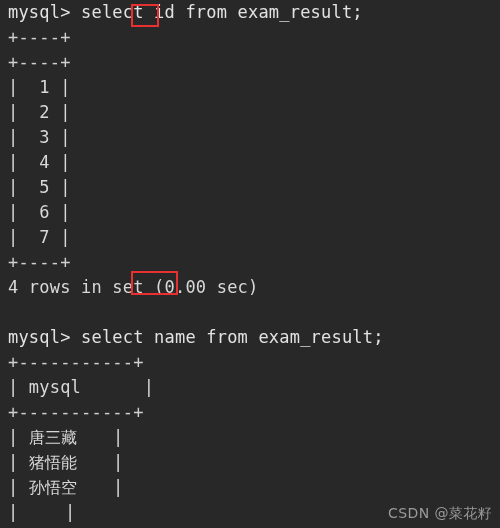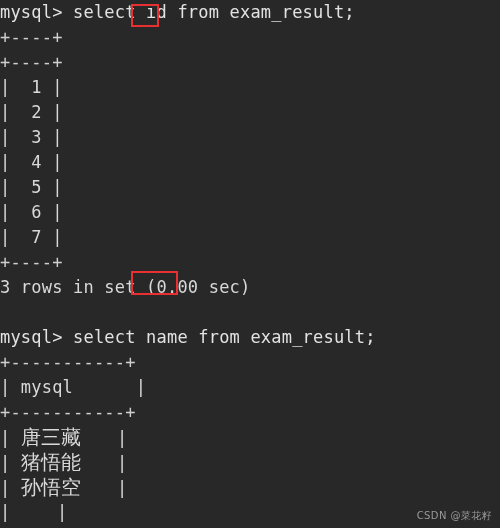--- a/index.html
+++ b/index.html
@@ -21,35 +21,36 @@
     padding: 0;
     box-sizing: border-box;
   }
   .line {
     position: relative;
     height: 25px;
     line-height: 25px;
     font-size: 17px;
     color: #d8d8d8;
     white-space: pre;
+    padding-left: 8px;
     letter-spacing: 0.2px;
     box-sizing: border-box;
   }
   .line.blank {
     color: transparent;
   }
   .rule {
     color: #cfcfcf;
   }
   .prompt-line {
     color: #e2e2e2;
   }
   .cjk {
     font-family: "DejaVu Sans", "Liberation Sans", sans-serif;
-    font-size: 20px;
+    font-size: 16px;
     letter-spacing: 0px;
   }
   
   .hl-box {
     position: absolute;
     border: 2px solid #e83030;
     box-sizing: border-box;
     pointer-events: none;
     background: transparent;
   }
@@ -63,21 +64,21 @@
     left: 131px;
     top: 271px;
     width: 47px;
     height: 24px;
   }
   #watermark {
     position: absolute;
     right: 8px;
     bottom: 5px;
     font-family: "DejaVu Sans", "Liberation Sans", sans-serif;
-    font-size: 10px;
+    font-size: 14px;
     color: #9a9a9a;
     white-space: pre;
     letter-spacing: 0.4px;
   }
 </style>
 </head>
 <body>
 
 <div id="terminal">
 
@@ -85,21 +86,21 @@
   <div class="line rule">+----+</div>
   <div class="line rule">+----+</div>
   <div class="line">|  1 |</div>
   <div class="line">|  2 |</div>
   <div class="line">|  3 |</div>
   <div class="line">|  4 |</div>
   <div class="line">|  5 |</div>
   <div class="line">|  6 |</div>
   <div class="line">|  7 |</div>
   <div class="line rule">+----+</div>
-  <div class="line">3 rows in set (0.00 sec)</div>
+  <div class="line">4 rows in set (0.00 sec)</div>
   <div class="line blank"></div>
   <div class="line prompt-line">mysql&gt; select name from exam_result;</div>
   <div class="line rule">+-----------+</div>
   <div class="line">| mysql      |</div>
   <div class="line rule">+-----------+</div>
 
   <div class="line"><span>| </span><span class="cjk">唐三藏</span><span style="display: inline-block; width: 36px;"></span><span>|</span></div>
   <div class="line"><span>| </span><span class="cjk">猪悟能</span><span style="display: inline-block; width: 36px;"></span><span>|</span></div>
   <div class="line"><span>| </span><span class="cjk">孙悟空</span><span style="display: inline-block; width: 36px;"></span><span>|</span></div>
   <div class="line"><span>| </span><span style="display: inline-block; width: 36px;"></span><span>|</span></div>

